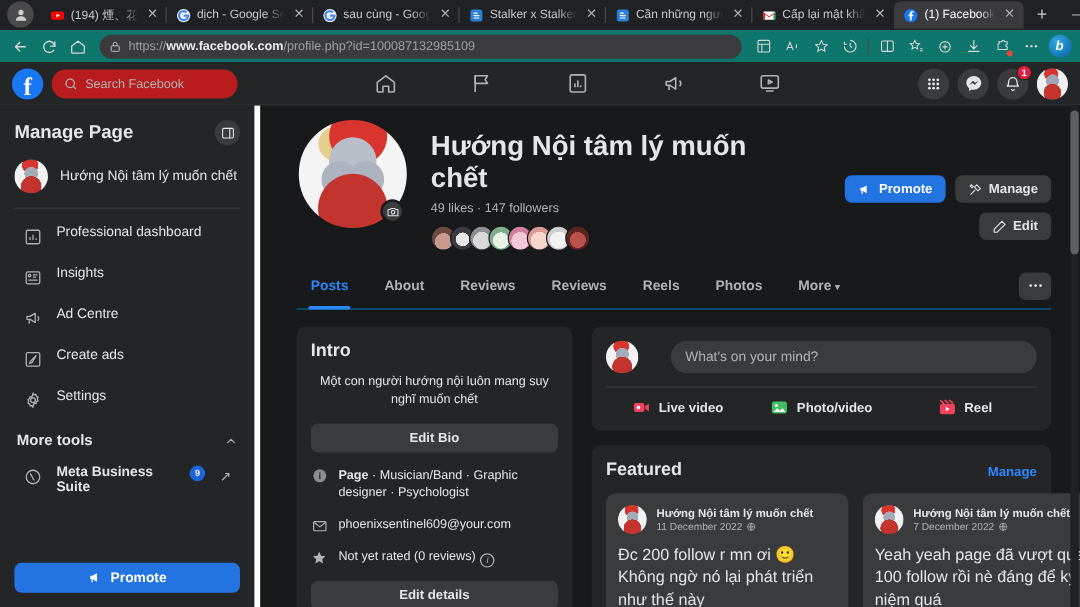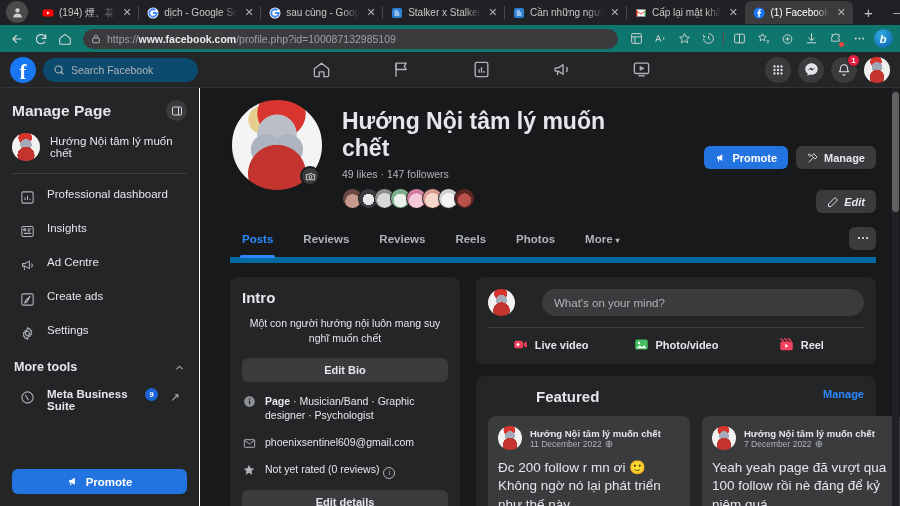--- a/index.html
+++ b/index.html
@@ -74,21 +74,21 @@
   .fb-topbar {
     height: 36px; background: #242526; display: flex; align-items: center;
     padding: 0 10px; flex: none; border-bottom: 1px solid #323436;
   }
   .fb-logo {
     width: 26px; height: 26px; border-radius: 50%;
     background: #1877f2; display:flex; align-items:flex-end; justify-content:center;
     color:#fff; font: 700 21px/0.98 "Liberation Serif", serif; flex:none; overflow:hidden;
   }
   .fb-search {
-    height: 24px; background: #0c4a6e; border-radius: 13px;
+    height: 24px; background: #b91c1c; border-radius: 13px;
     display:flex; align-items:center; gap:6px; padding: 0 10px;
     margin-left: 7px; width: 155px; flex:none;
   }
   .fb-search .ph { font-size: 10.5px; color: #b0b3b8; }
   .fb-nav { flex:1; display:flex; align-items:center; justify-content:center; gap: 34px; }
   .fb-nav-item {
     width: 46px; height: 32px; display:flex; align-items:center; justify-content:center;
     color:#b0b3b8; border-radius:6px;
   }
   .fb-right { display:flex; align-items:center; gap: 7px; flex:none; }
@@ -105,22 +105,22 @@
     background: radial-gradient(circle at 50% 78%, #c4342f 0 30%, transparent 31%),
                 radial-gradient(circle at 50% 40%, #9fa5b5 0 26%, transparent 27%),
                 radial-gradient(circle at 46% 18%, #d8352e 0 22%, transparent 23%),
                 #f0f0f0;
   }
 
   .fb-body { flex:1; display:flex; min-height:0; position:relative; }
 
   
   .sidebar {
-    width: 200px; background: #242526; flex:none; display:flex; flex-direction:column;
-    padding: 0; position:relative; border-right:1px solid #ffffff;
+    width: 217px; background: #242526; flex:none; display:flex; flex-direction:column;
+    padding: 0; position:relative; border-right:5px solid #ffffff;
   }
   .sb-head { display:flex; align-items:center; padding: 12px 12px 4px 12px; }
   .sb-title { font-size: 15.5px; font-weight: 700; color:#e4e6eb; }
   .sb-collapse {
     margin-left:auto; width:21px;height:21px;border-radius:50%;background:#3a3b3c;
     display:flex;align-items:center;justify-content:center;color:#e4e6eb;
   }
   .sb-page { display:flex; align-items:center; gap:10px; padding: 8px 12px 10px 12px; }
   .sb-page-avatar {
     width: 28px; height:28px; border-radius:50%; flex:none;
@@ -180,25 +180,25 @@
   .page-stats { font-size:10.5px; color:#b0b3b8; margin-top:6px; }
   .followers-row { display:flex; margin-top:8px; }
   .f-av { width:21px;height:21px;border-radius:50%;margin-right:-5px;border:1.5px solid #18191a; flex:none; }
   .ph-actions { position:absolute; right:0; top:50px; text-align:right; }
   .act-row { display:flex; gap:8px; justify-content:flex-end; }
   .btn {
     height:23px; border-radius:6px; display:inline-flex; align-items:center; justify-content:center;
     gap:5px; padding: 0 11px; font-size:11px; font-weight:600; color:#e4e6eb; background:#3a3b3c;
   }
   .btn.primary { background:#2374e1; color:#fff; }
-  .btn.edit { margin-top:21px;font-style:italic; }
+  .btn.edit { margin-top:8px; }
 
   .tabs-row {
     display:flex; align-items:center; gap:6px; margin-top:16px;
-    border-bottom:6px solid #0369a1; padding-bottom:0;
+    border-bottom:1px solid #0369a1; padding-bottom:0;
   }
   .ptab {
     padding: 8px 12px 12px 12px; font-size:11.5px; font-weight:600; color:#b0b3b8;
     position:relative;
   }
   .ptab.active { color:#2d88ff; }
   .ptab.active::after {
     content:""; position:absolute; left:10px; right:10px; bottom:-1px; height:3px;
     background:#2d88ff; border-radius:2px;
   }
@@ -237,21 +237,21 @@
                 radial-gradient(circle at 47% 17%, #d8352e 0 24%, transparent 25%),
                 #f2f2f2;
   }
   .comp-input {
     flex:1; height:27px; background:#3a3b3c; border-radius:15px;
     display:flex; align-items:center; padding: 0 12px; font-size:11.5px; color:#b0b3b8;
   }
   .comp-actions { display:flex; margin-top:11px; padding-top:9px; border-top:1px solid #3a3b3c; }
   .comp-act { flex:1; display:flex; align-items:center; justify-content:center; gap:7px;
               font-size:11px; font-weight:600; color:#e4e6eb; }
-  .featured-head { display:flex; align-items:flex-start;margin-left:48px; }
+  .featured-head { display:flex; align-items:flex-end; }
   .featured-head .manage { margin-left:auto; font-size:11px; color:#2d88ff; font-weight:600; }
   .featured-grid { display:flex; gap:12px; margin-top:11px; }
   .fcard { width: 202px; flex:none; background:#3a3b3c; border-radius:8px; padding:10px; overflow:hidden; }
   .fcard-head { display:flex; gap:8px; align-items:center; }
   .fcard-av {
     width:24px;height:24px;border-radius:50%;flex:none;
     background: radial-gradient(circle at 50% 80%, #c4342f 0 32%, transparent 33%),
                 radial-gradient(circle at 50% 42%, #a6abb9 0 26%, transparent 27%),
                 radial-gradient(circle at 47% 17%, #d8352e 0 24%, transparent 25%),
                 #f2f2f2;
@@ -702,20 +702,21 @@
                         </svg>
                     </span>
                     <span>Edit</span>
                   </div>
                 </div>
               </div>
             </div>
 
             <div class="tabs-row">
               <div class="ptab active"><span>Posts</span></div>
+              <div class="ptab"><span>About</span></div>
               <div class="ptab"><span>Reviews</span></div>
               <div class="ptab"><span>Reviews</span></div>
               <div class="ptab"><span>Reels</span></div>
               <div class="ptab"><span>Photos</span></div>
               <div class="ptab"><span>More</span><span class="chev">▾</span></div>
               <div class="tabs-more">
                 <svg width="14" height="14" viewBox="0 0 24 24" fill="#e4e6eb">
                     <circle cx="5" cy="12" r="1.9"></circle>
                     <circle cx="12" cy="12" r="1.9"></circle>
                     <circle cx="19" cy="12" r="1.9"></circle>
@@ -742,21 +743,21 @@
                   <span><b>Page</b><span> · Musician/Band · Graphic designer · Psychologist</span></span>
                 </div>
 
                 <div class="intro-row">
                   <span class="ic">
                     <svg width="13" height="13" viewBox="0 0 24 24" fill="none" stroke="#b0b3b8" stroke-width="1.8" stroke-linejoin="round">
                         <rect x="2.5" y="5" width="19" height="14" rx="1.5"></rect>
                         <path d="M3 6l9 7 9-7"></path>
                       </svg>
                   </span>
-                  <span>phoenixsentinel609@gmail.com</span>
+                  <span>phoenixsentinel609@your.com</span>
                 </div>
 
                 <div class="intro-row">
                   <span class="ic">
                     <svg width="14" height="14" viewBox="0 0 24 24" fill="#b0b3b8">
                         <path d="M12 3l2.7 5.9 6.3.6-4.7 4.3 1.3 6.2L12 16.8 6.4 20l1.3-6.2L3 9.5l6.3-.6z"></path>
                       </svg>
                   </span>
                   <span><span>Not yet rated (0 reviews)</span><span class="info-circle">i</span></span>
                 </div>

